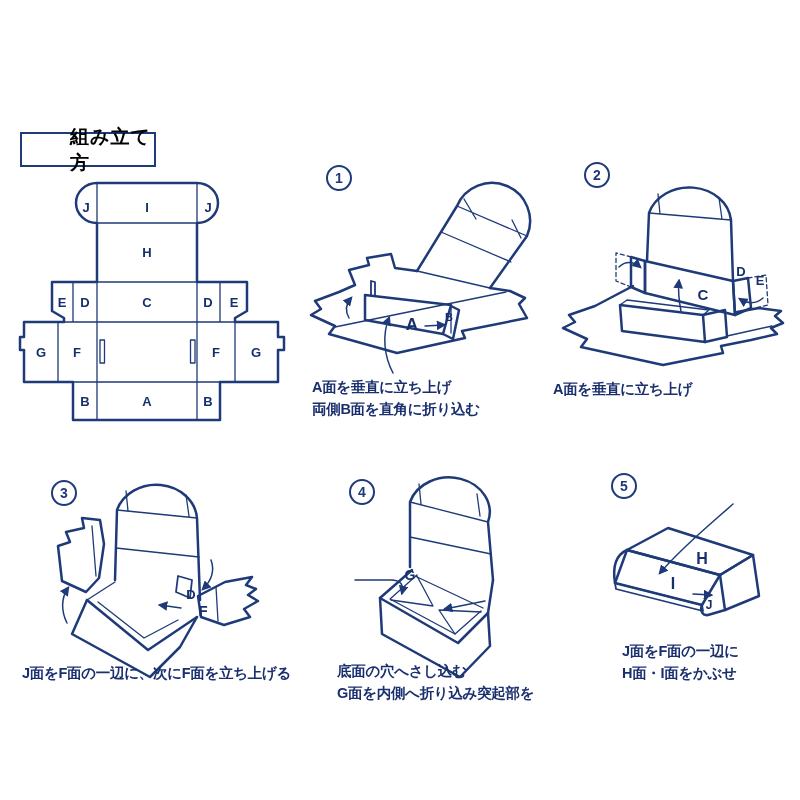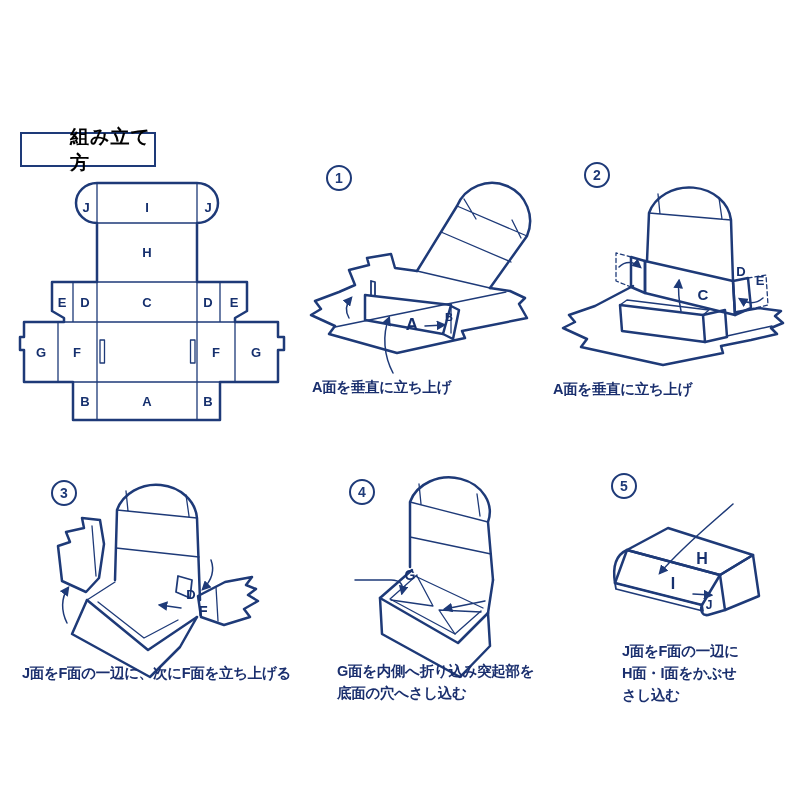--- a/index.html
+++ b/index.html
@@ -95,20 +95,21 @@
   <g>
     <path class="arw" d="M88,205 C79,188 77,167 84,150" marker-end="url(#ah)"></path>
     <path class="arw" d="M44,150 C40,143 41,136 46,130" marker-end="url(#ah)"></path>
     <path class="arw" d="M120,158 L139,157" marker-end="url(#ah)"></path>
   </g>
   <text class="lbl" font-size="17" x="107" y="162">A</text>
   <text class="lbl" font-size="11" x="144" y="153">B</text>
 </svg>
 <div class="step-caption" style="left:312px;top:376px">
   <div>A面を垂直に立ち上げ</div>
+  <div>両側B面を直角に折り込む</div>
 </div>
 
 <div class="step-num" style="left:584px;top:162px"><span>2</span></div>
 <svg style="left:555px;top:168px" width="245" height="208" viewBox="0 0 245 208">
   <g>
     <path class="tk" d="M78,118 L40,138 L14,147 L20,154 L8,160 L32,171 L26,179 L108,197 L168,185 L166,178 L196,172 L222,166 L216,160 L228,155 L220,148 L226,143 L204,140 L182,144"></path>
     <path class="tn" d="M172,168 L217,158"></path>
   </g>
   <g>
     <path class="tk" d="M92,93 L94,45 A42,36 0 0 1 176,52 L178,113"></path>
@@ -196,22 +197,22 @@
   <g>
     <path class="tn" d="M82,104 L98,134 L56,128 M120,162 L104,138 L146,140"></path>
   </g>
   <g>
     <path class="arw" d="M20,108 L56,108 Q70,108 67,121" marker-end="url(#ah)"></path>
     <path class="arw" d="M150,129 L110,137" marker-end="url(#ah)"></path>
   </g>
   <text class="lbl" font-size="14" x="75" y="108">G</text>
 </svg>
 <div class="step-caption" style="left:337px;top:660px">
+  <div>底面の穴へさし込む</div>
   <div>G面を内側へ折り込み突起部を</div>
-  <div>底面の穴へさし込む</div>
 </div>
 
 <div class="step-num" style="left:611px;top:473px"><span>5</span></div>
 <svg style="left:585px;top:482px" width="215" height="160" viewBox="0 0 215 160">
   <g>
     <path class="tk" d="M42,68 L83,46 L168,73 L135,93 Z"></path>
     <path class="tk" d="M42,68 L135,93 L117,123 L30,101 Z"></path>
     <path class="tk" d="M42,68 C33,72 27,82 30,101"></path>
     <path class="tm" d="M30,101 L117,123 L118,129 L31,107 Z"></path>
     <path class="tk" d="M135,93 L168,73 L174,114 L140,128"></path>
@@ -221,14 +222,13 @@
     <path class="arw" d="M148,22 C128,40 98,64 75,91" marker-end="url(#ah)"></path>
     <path class="arw" d="M108,112 L126,113" marker-end="url(#ah)"></path>
   </g>
   <text class="lbl" font-size="16" x="117" y="82">H</text>
   <text class="lbl" font-size="16" x="88" y="107">I</text>
   <text class="lbl" font-size="12" x="124" y="127">J</text>
 </svg>
 <div class="step-caption" style="left:622px;top:640px">
   <div>J面をF面の一辺に</div>
   <div>H面・I面をかぶせ</div>
-  <div>さし込む</div>
 </div>
 
 </body></html>

